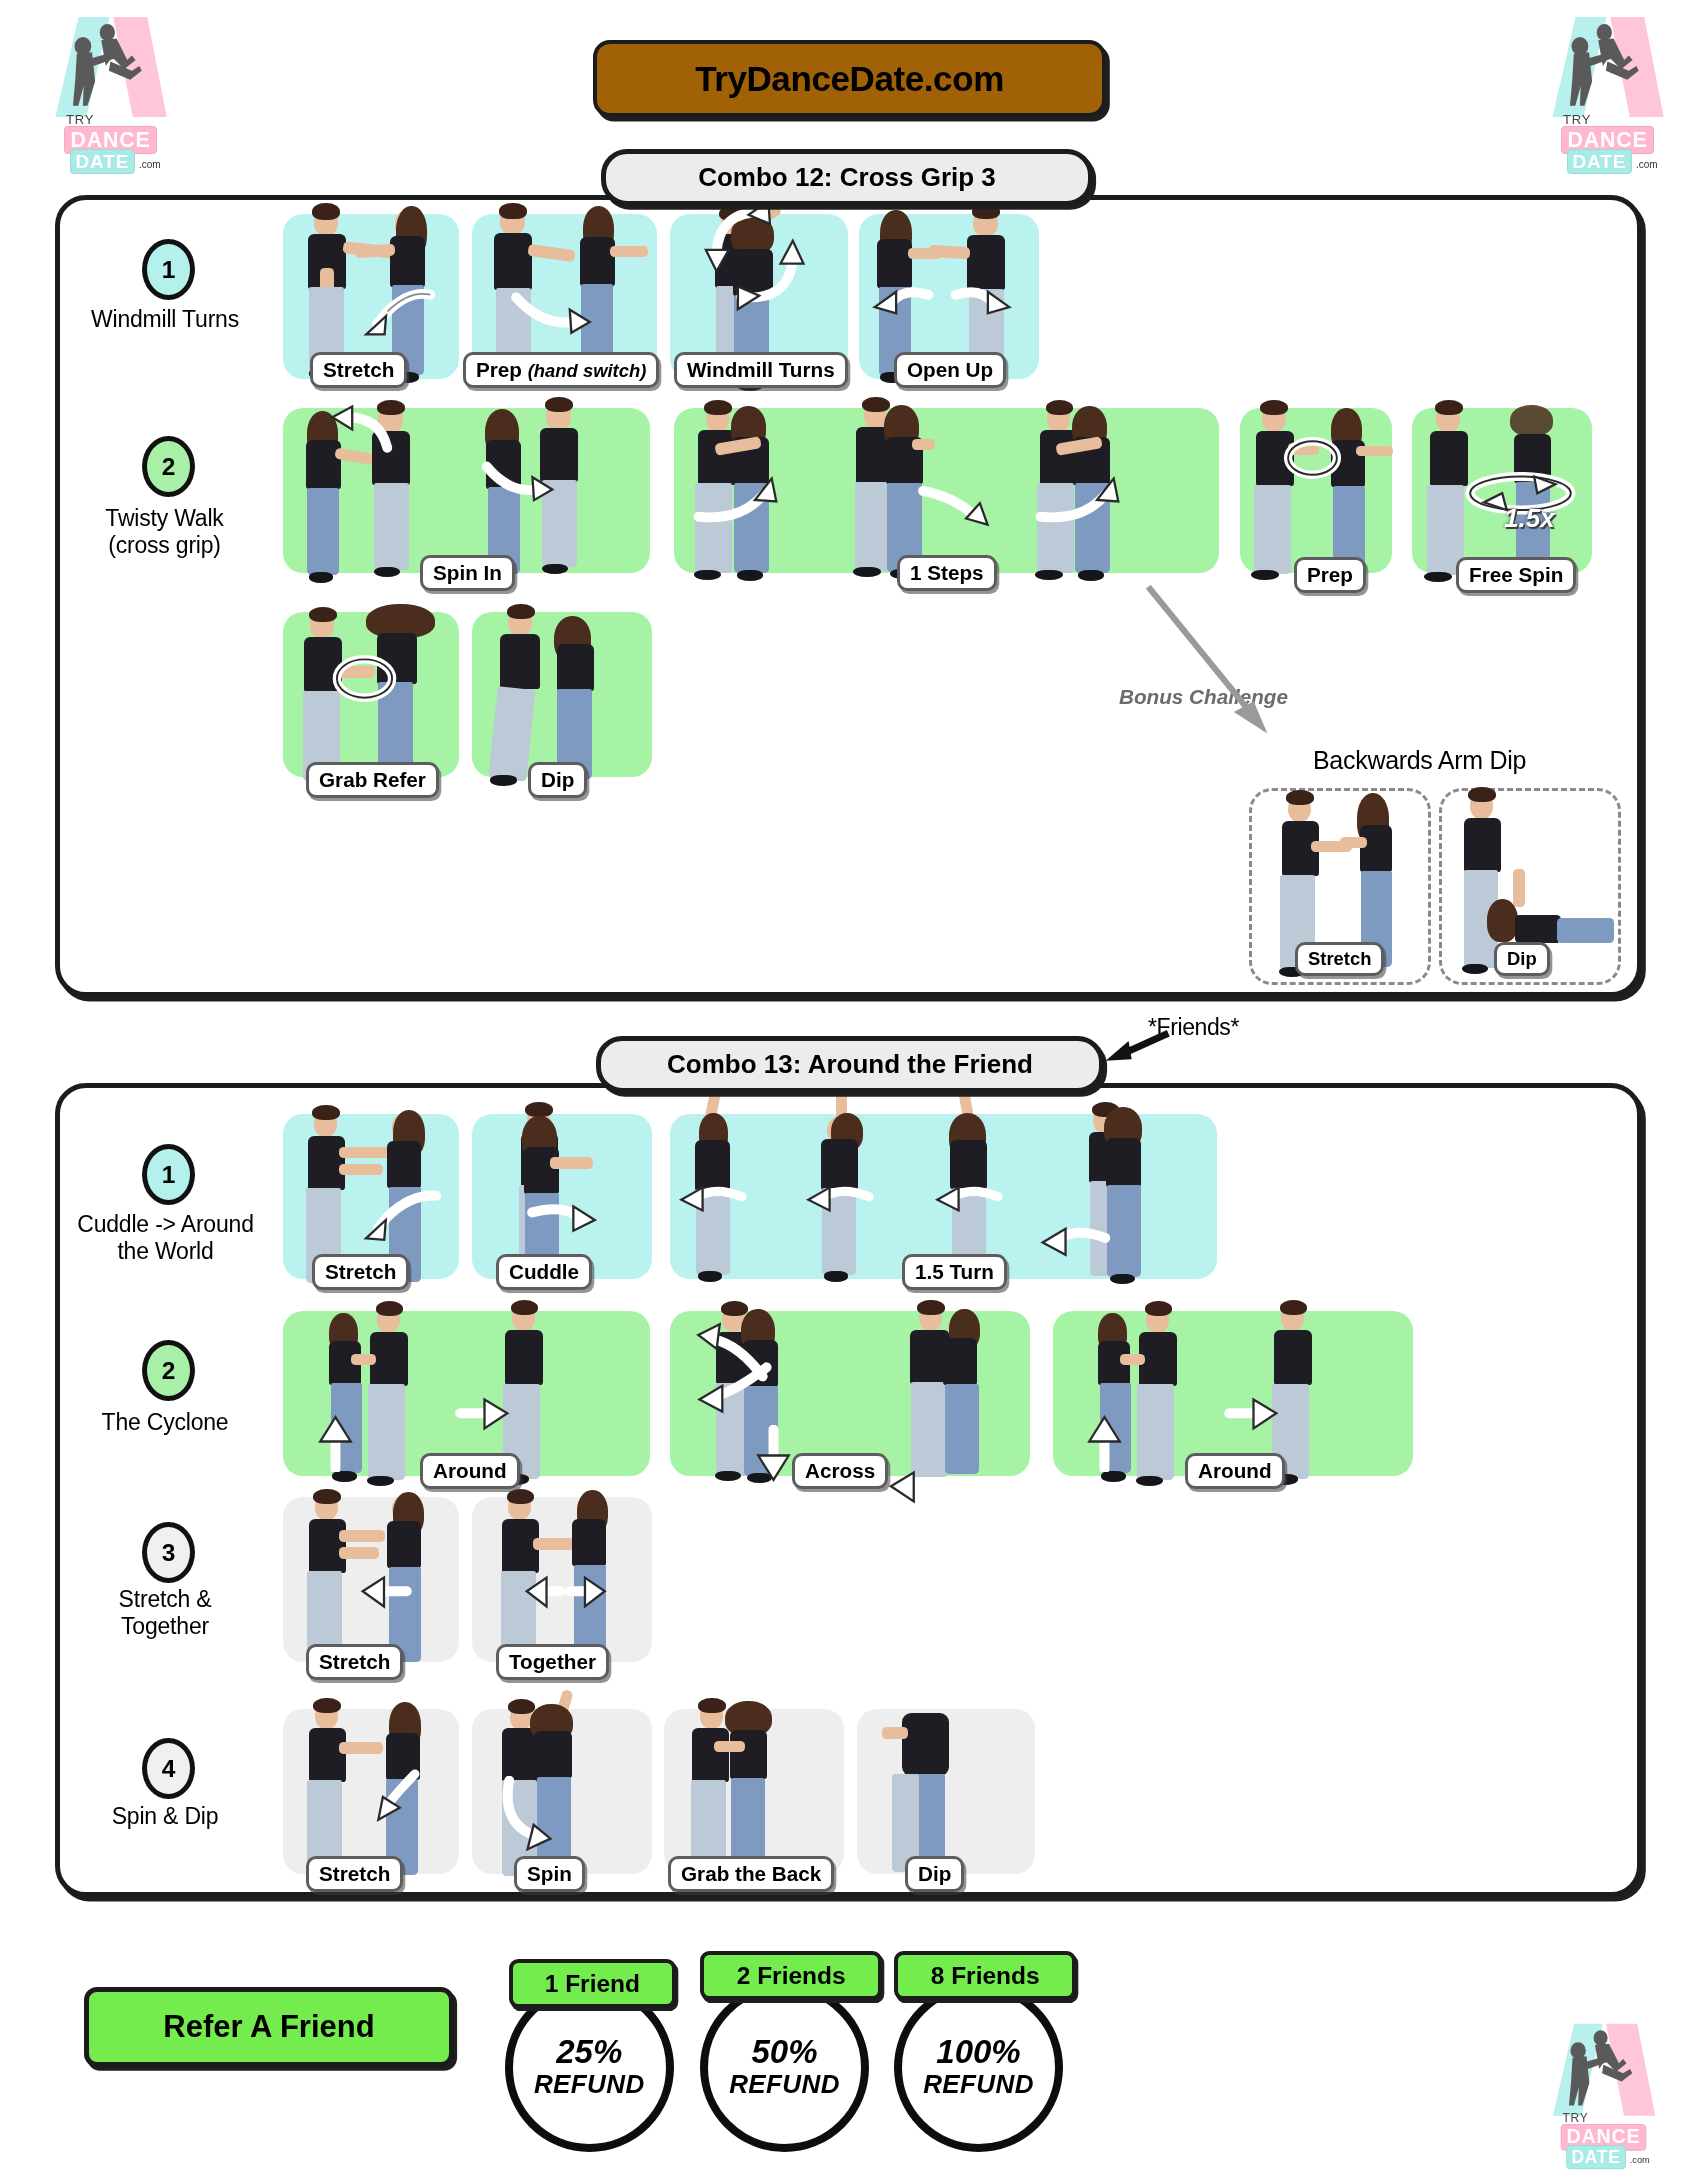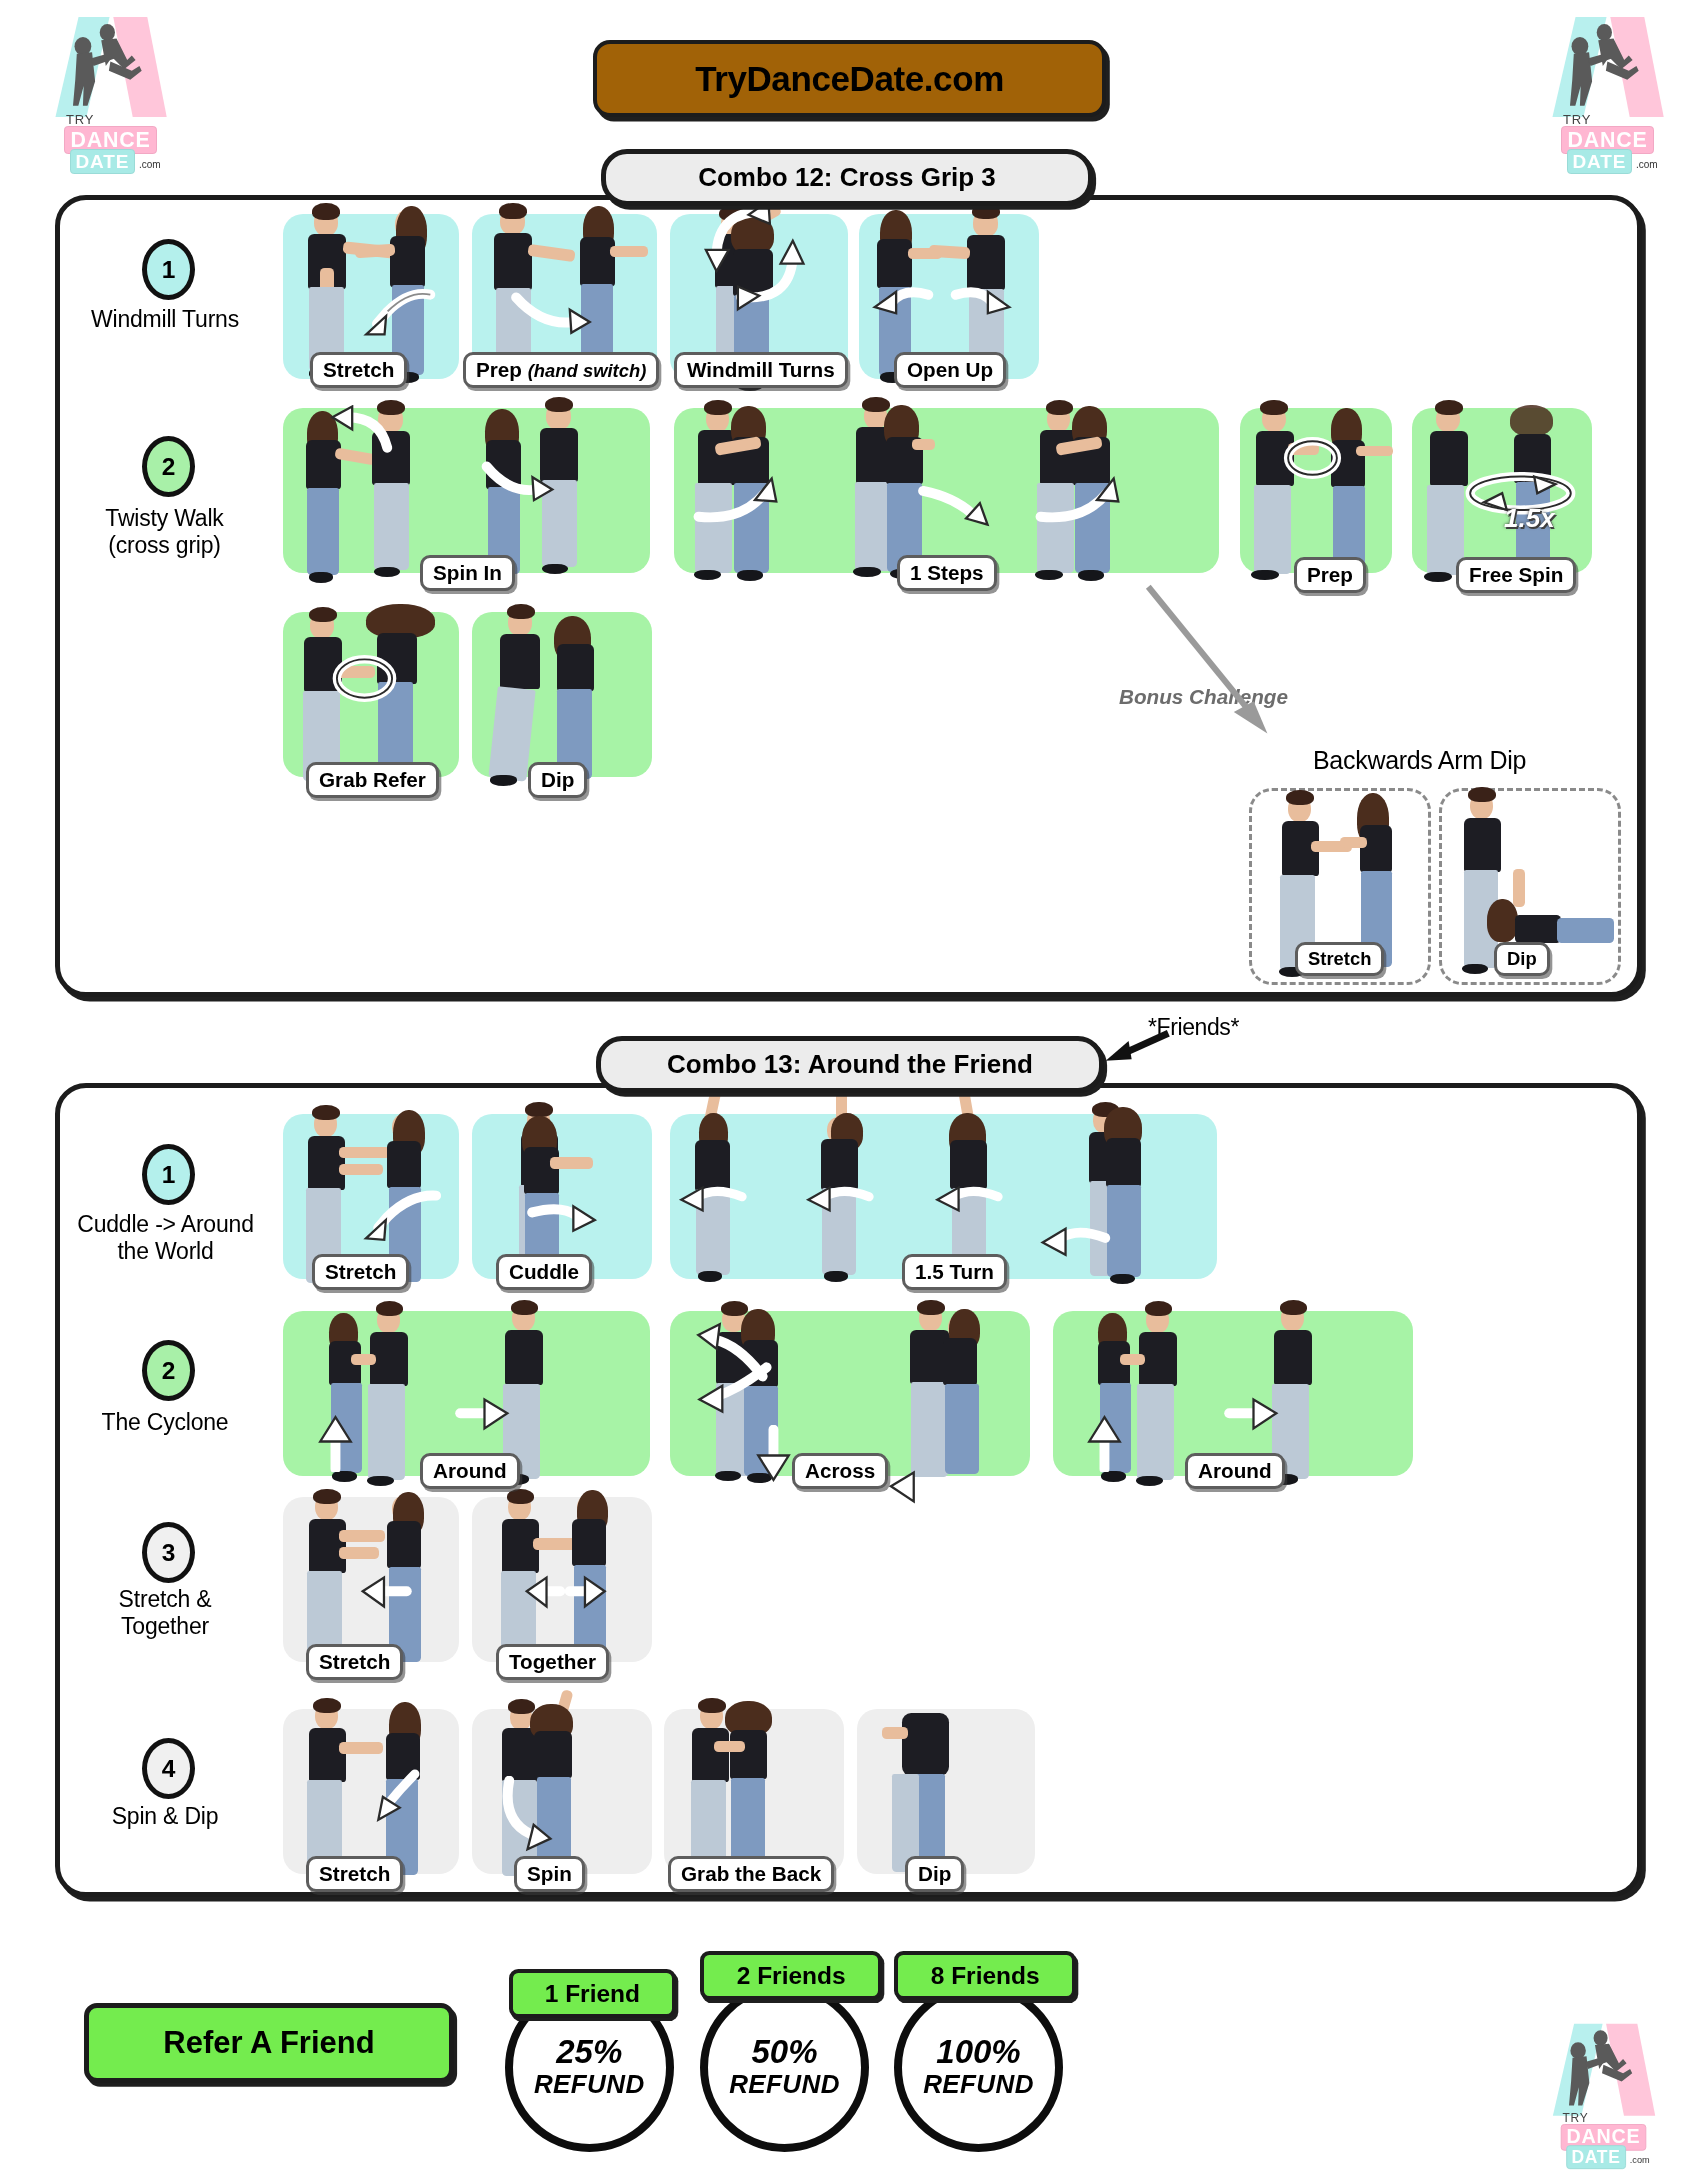--- a/index.html
+++ b/index.html
@@ -100,21 +100,21 @@
     font-weight:bold;color:#6c6c6c;}
   .bonus-title{position:absolute;font-size:25px;letter-spacing:-0.3px;}
   .dashbox{position:absolute;border:3.8px dashed #8a8a8a;border-radius:23px;}
 
   .adv{position:absolute;font-size:23px;letter-spacing:-0.4px;}
 
   
   .refer-btn{position:absolute;left:84px;top:1987px;width:360px;height:70px;
     background:#74ec4e;border:5.4px solid #1c1c1c;border-radius:13px;
     display:flex;align-items:center;justify-content:center;
-    font-size:31px;font-weight:bold;box-shadow:3.1px 3.8px 0 #1f1f1f;margin-top:16px;}
+    font-size:31px;font-weight:bold;box-shadow:3.1px 3.8px 0 #1f1f1f;}
   .refund-group{position:absolute;}
   .friend-tag{position:absolute;background:#74ec4e;border:4.6px solid #1c1c1c;
     border-radius:9.2px;height:41px;display:flex;align-items:center;
     justify-content:center;font-size:24.5px;font-weight:bold;padding:0 10.7px;
     z-index:6;box-shadow:2.3px 3.1px 0 #1f1f1f;}
   .refund-circle{position:absolute;width:153px;height:153px;
     border:8.4px solid #0d0d0d;border-radius:50%;background:#fff;
     display:flex;flex-direction:column;align-items:center;
     justify-content:center;z-index:4;}
   .refund-circle .pct{font-size:33px;font-weight:bold;font-style:italic;
@@ -897,21 +897,21 @@
 </div>
 
 <div class="cap" style="left:306px;top:1856px;">Stretch</div>
 <div class="cap" style="left:514px;top:1856px;">Spin</div>
 <div class="cap" style="left:668px;top:1856px;">Grab the Back</div>
 <div class="cap" style="left:905px;top:1856px;">Dip</div>
 
 <div class="refer-btn">Refer A Friend</div>
 
 <div class="refund-group" style="left:501px;top:1951px;width:168px;height:214px;">
-  <div class="friend-tag" style="left:7.7px;top:18px;width:138px;">1 Friend</div>
+  <div class="friend-tag" style="left:7.7px;top:8px;width:138px;">1 Friend</div>
   <div class="refund-circle" style="left:3.8px;top:32px;">
     <div class="pct">25%</div>
     <div class="word">REFUND</div>
   </div>
 </div>
 
 <div class="refund-group" style="left:700px;top:1951px;width:168px;height:214px;">
   <div class="friend-tag" style="left:0;top:0;width:153px;">2 Friends</div>
   <div class="refund-circle" style="left:0px;top:32px;">
     <div class="pct">50%</div>

